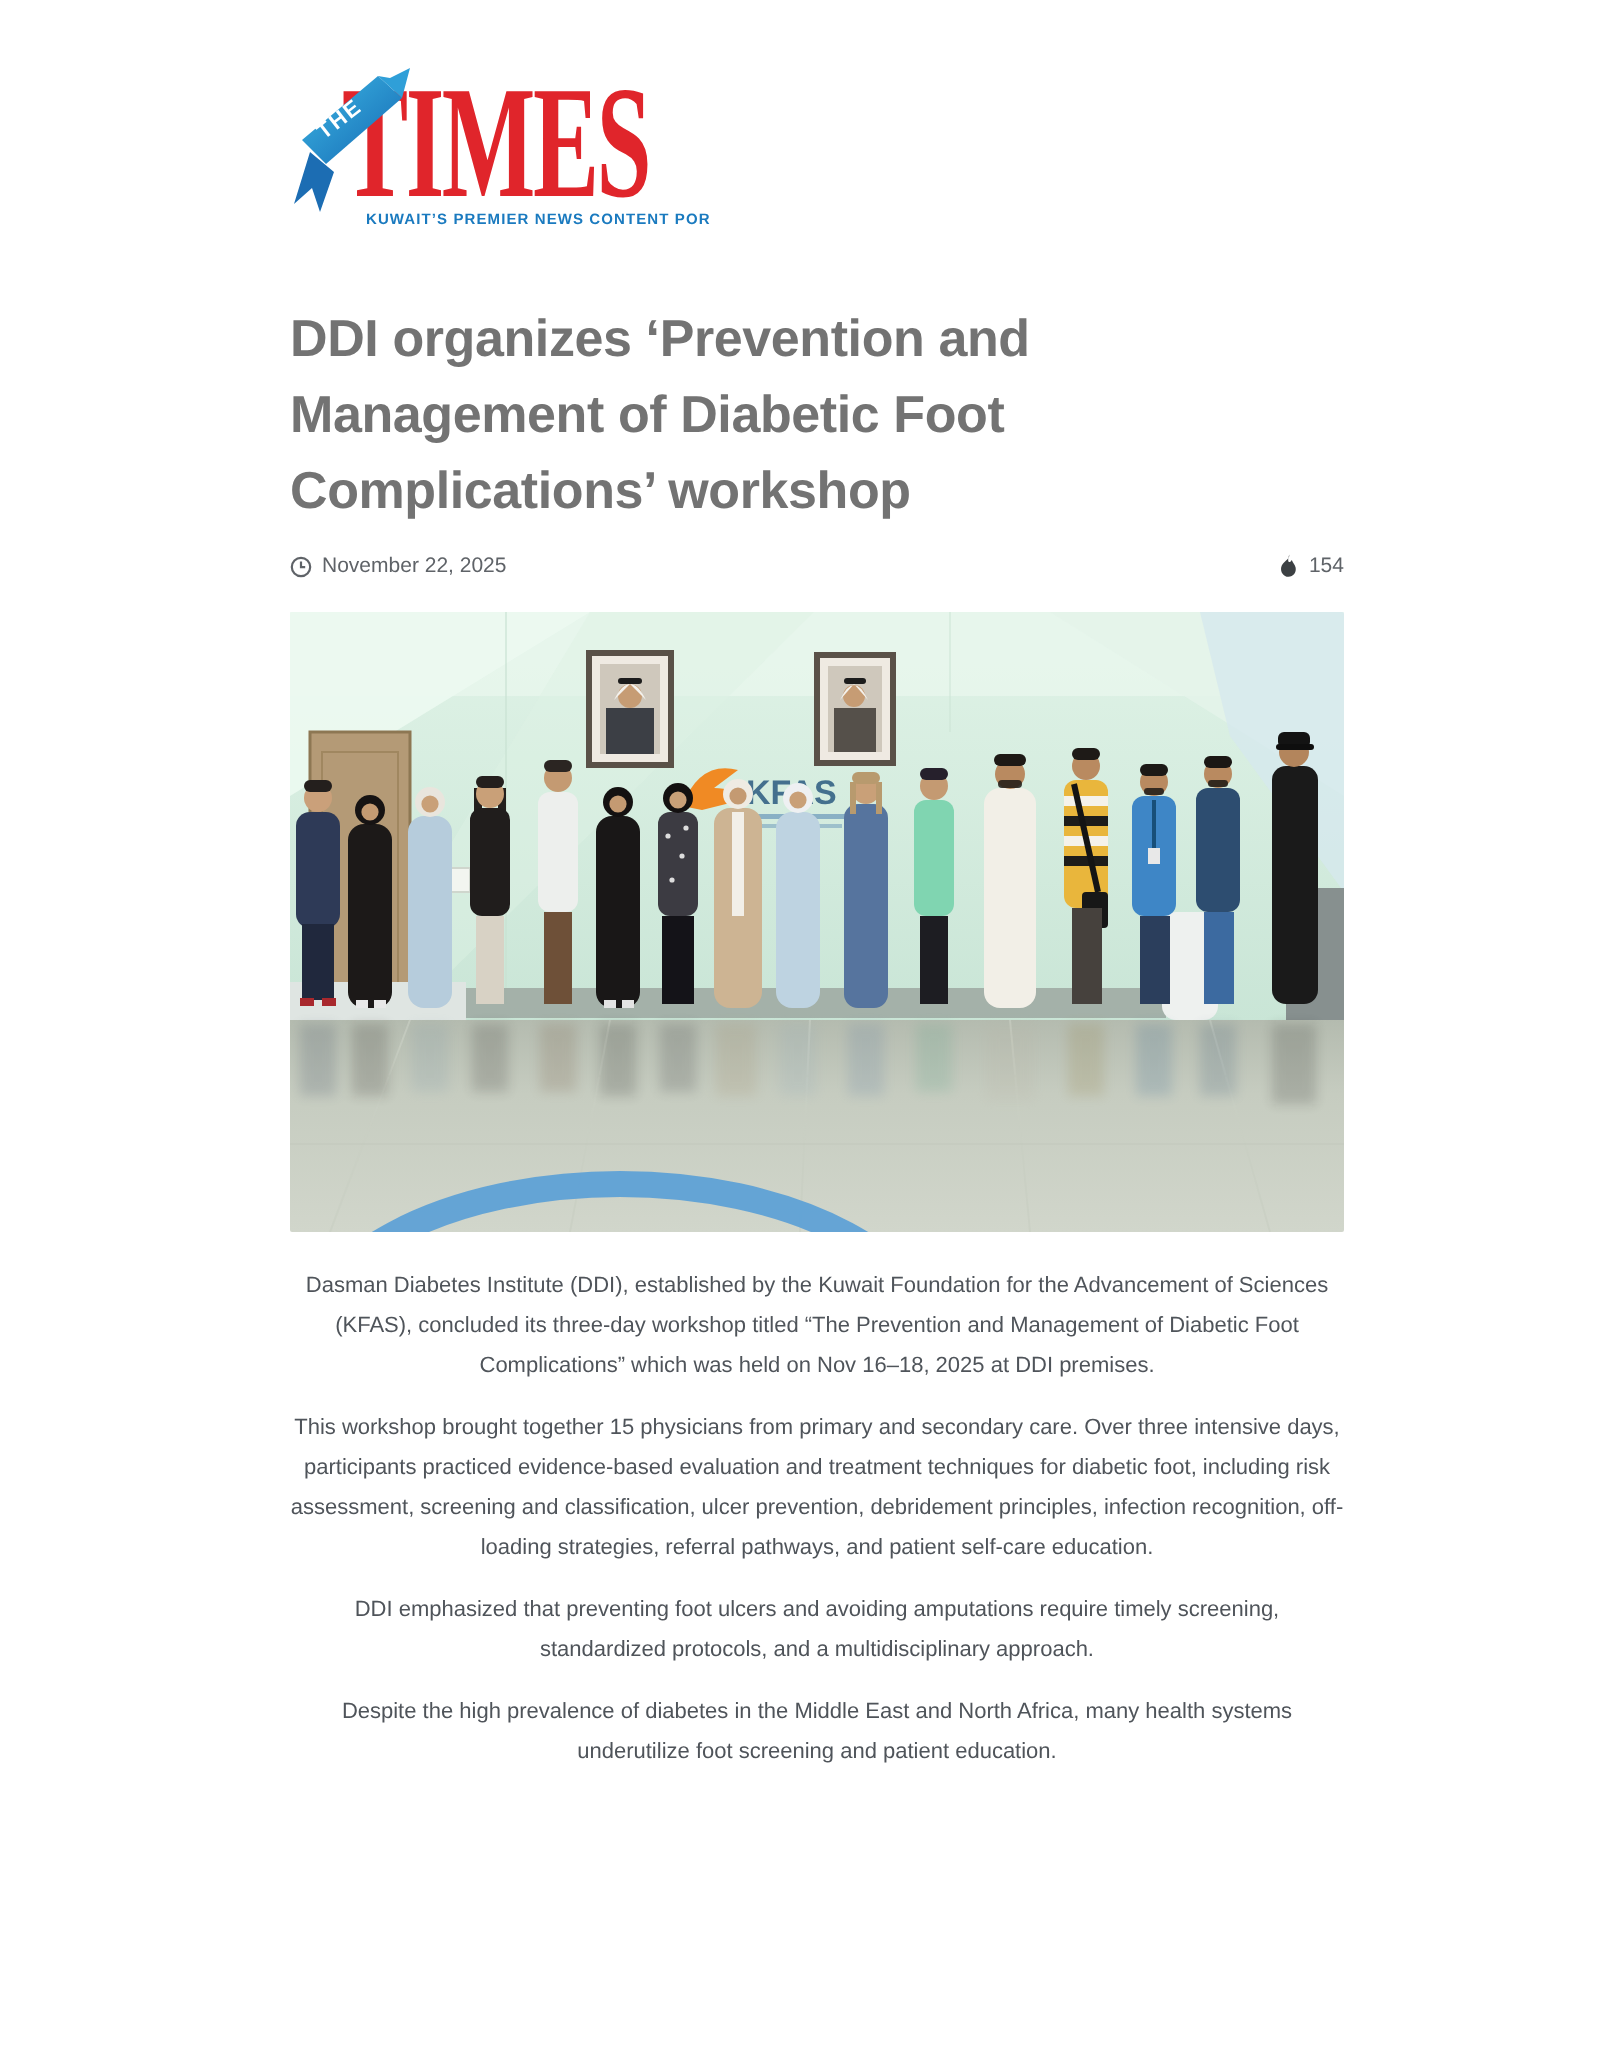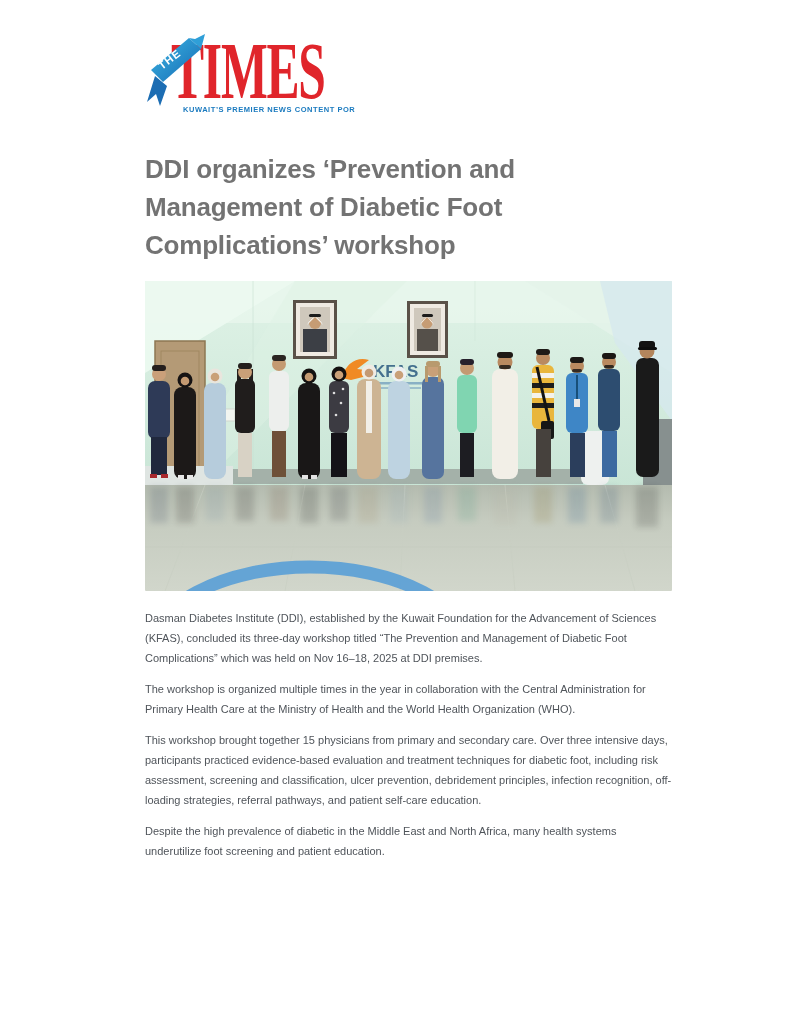--- a/index.html
+++ b/index.html
@@ -19,21 +19,21 @@
   }
   .meta-row{
     display:flex;justify-content:space-between;align-items:center;
     margin-top:13px;color:#5f6368;font-size:10.5px;
   }
   .meta-left,.meta-right{display:flex;align-items:center;gap:5px;}
   .photo-svg{display:block;margin-top:17px;border-radius:1px;}
   .body-text{margin-top:17px;}
   .body-text p{
     margin:0 0 11px 0;
-    font-size:11px;line-height:20px;color:#4f545a;
+    font-size:11px;line-height:20px;color:#4f545a;text-align:center;
   }
 </style>
 </head>
 <body>
 
 <div class="container">
 
   <div class="logo-wrap">
     <svg class="logo-svg" width="210" height="92" viewBox="0 0 210 92">
       <defs>
@@ -51,20 +51,35 @@
         <polygon points="44,14 56,25 60,10 50,15" fill="#2f9fd8"></polygon>
         <path d="M10,52 L22,62 L15,82 L11,70 L2,78 Z" fill="#1c6db3"></path>
         <text transform="translate(17,46) rotate(-38)" font-size="11" font-weight="bold" fill="#ffffff" letter-spacing="1" font-family="'Liberation Sans', sans-serif">THE</text>
       </g>
       <text x="38" y="88" font-size="7.5" font-weight="bold" fill="#1a7abf" letter-spacing="0.55" font-family="'Liberation Sans', sans-serif">KUWAIT’S PREMIER NEWS CONTENT PORTAL</text>
     </svg>
   </div>
 
   <h1 class="article-title">DDI organizes ‘Prevention and Management of Diabetic Foot Complications’ workshop</h1>
 
+  <div class="meta-row">
+    <div class="meta-left">
+      <svg width="11" height="11" viewBox="0 0 11 11">
+        <circle cx="5.5" cy="5.5" r="4.6" fill="none" stroke="#5f6368" stroke-width="1.1"></circle>
+        <path d="M5.5 2.8 V5.6 H7.6" fill="none" stroke="#5f6368" stroke-width="1.1"></path>
+      </svg>
+      <span>November 22, 2025</span>
+    </div>
+    <div class="meta-right">
+      <svg width="10" height="12" viewBox="0 0 10 12">
+        <path d="M5.6 0.2 C6.2 2.6 2.2 3.8 1.6 6.6 C1.1 9 2.8 11.4 5.2 11.4 C7.7 11.4 9.3 9.2 8.8 6.8 C8.5 5.2 7.4 4.4 6.9 3 C6.3 4.2 5.2 4.4 5.1 3.2 C5 2.2 5.4 1.3 5.6 0.2 Z" fill="#3c4043"></path>
+      </svg>
+      <span>154</span>
+    </div>
+  </div>
 
   <svg class="photo-svg" width="527" height="310" viewBox="0 0 527 310">
     <defs>
       <linearGradient id="wallG" x1="0" y1="0" x2="0" y2="1">
         <stop offset="0" stop-color="#e0f3e7"></stop>
         <stop offset="1" stop-color="#c9e5d6"></stop>
       </linearGradient>
       <linearGradient id="floorG" x1="0" y1="0" x2="0" y2="1">
         <stop offset="0" stop-color="#b4bbaf"></stop>
         <stop offset="0.35" stop-color="#c6ccc0"></stop>
@@ -285,18 +300,18 @@
           <rect x="491" y="77" width="23" height="119" rx="7" fill="#1a1a1a"></rect>
           <circle cx="502" cy="70" r="7.5" fill="#b3855c"></circle>
           <rect x="494" y="60" width="16" height="8" rx="3" fill="#131313"></rect>
           <rect x="493" y="66" width="19" height="3" rx="1.5" fill="#0e0e0e"></rect>
         </g>
     </g>
   </svg>
 
   <div class="body-text">
     <p>Dasman Diabetes Institute (DDI), established by the Kuwait Foundation for the Advancement of Sciences (KFAS), concluded its three-day workshop titled “The Prevention and Management of Diabetic Foot Complications” which was held on Nov 16–18, 2025 at DDI premises.</p>
-    <p>The workshop is organized multiple times in the year in collaboration with the Central Administration for Primary Health Care at the Ministry of Health and the World Health Organization (WHO).</p>
     <p>This workshop brought together 15 physicians from primary and secondary care. Over three intensive days, participants practiced evidence-based evaluation and treatment techniques for diabetic foot, including risk assessment, screening and classification, ulcer prevention, debridement principles, infection recognition, off-loading strategies, referral pathways, and patient self-care education.</p>
-    <p>Despite the high prevalence of diabetic in the Middle East and North Africa, many health systems underutilize foot screening and patient education.</p>
+    <p>DDI emphasized that preventing foot ulcers and avoiding amputations require timely screening, standardized protocols, and a multidisciplinary approach.</p>
+    <p>Despite the high prevalence of diabetes in the Middle East and North Africa, many health systems underutilize foot screening and patient education.</p>
   </div>
 
 </div>
 
 </body></html>

